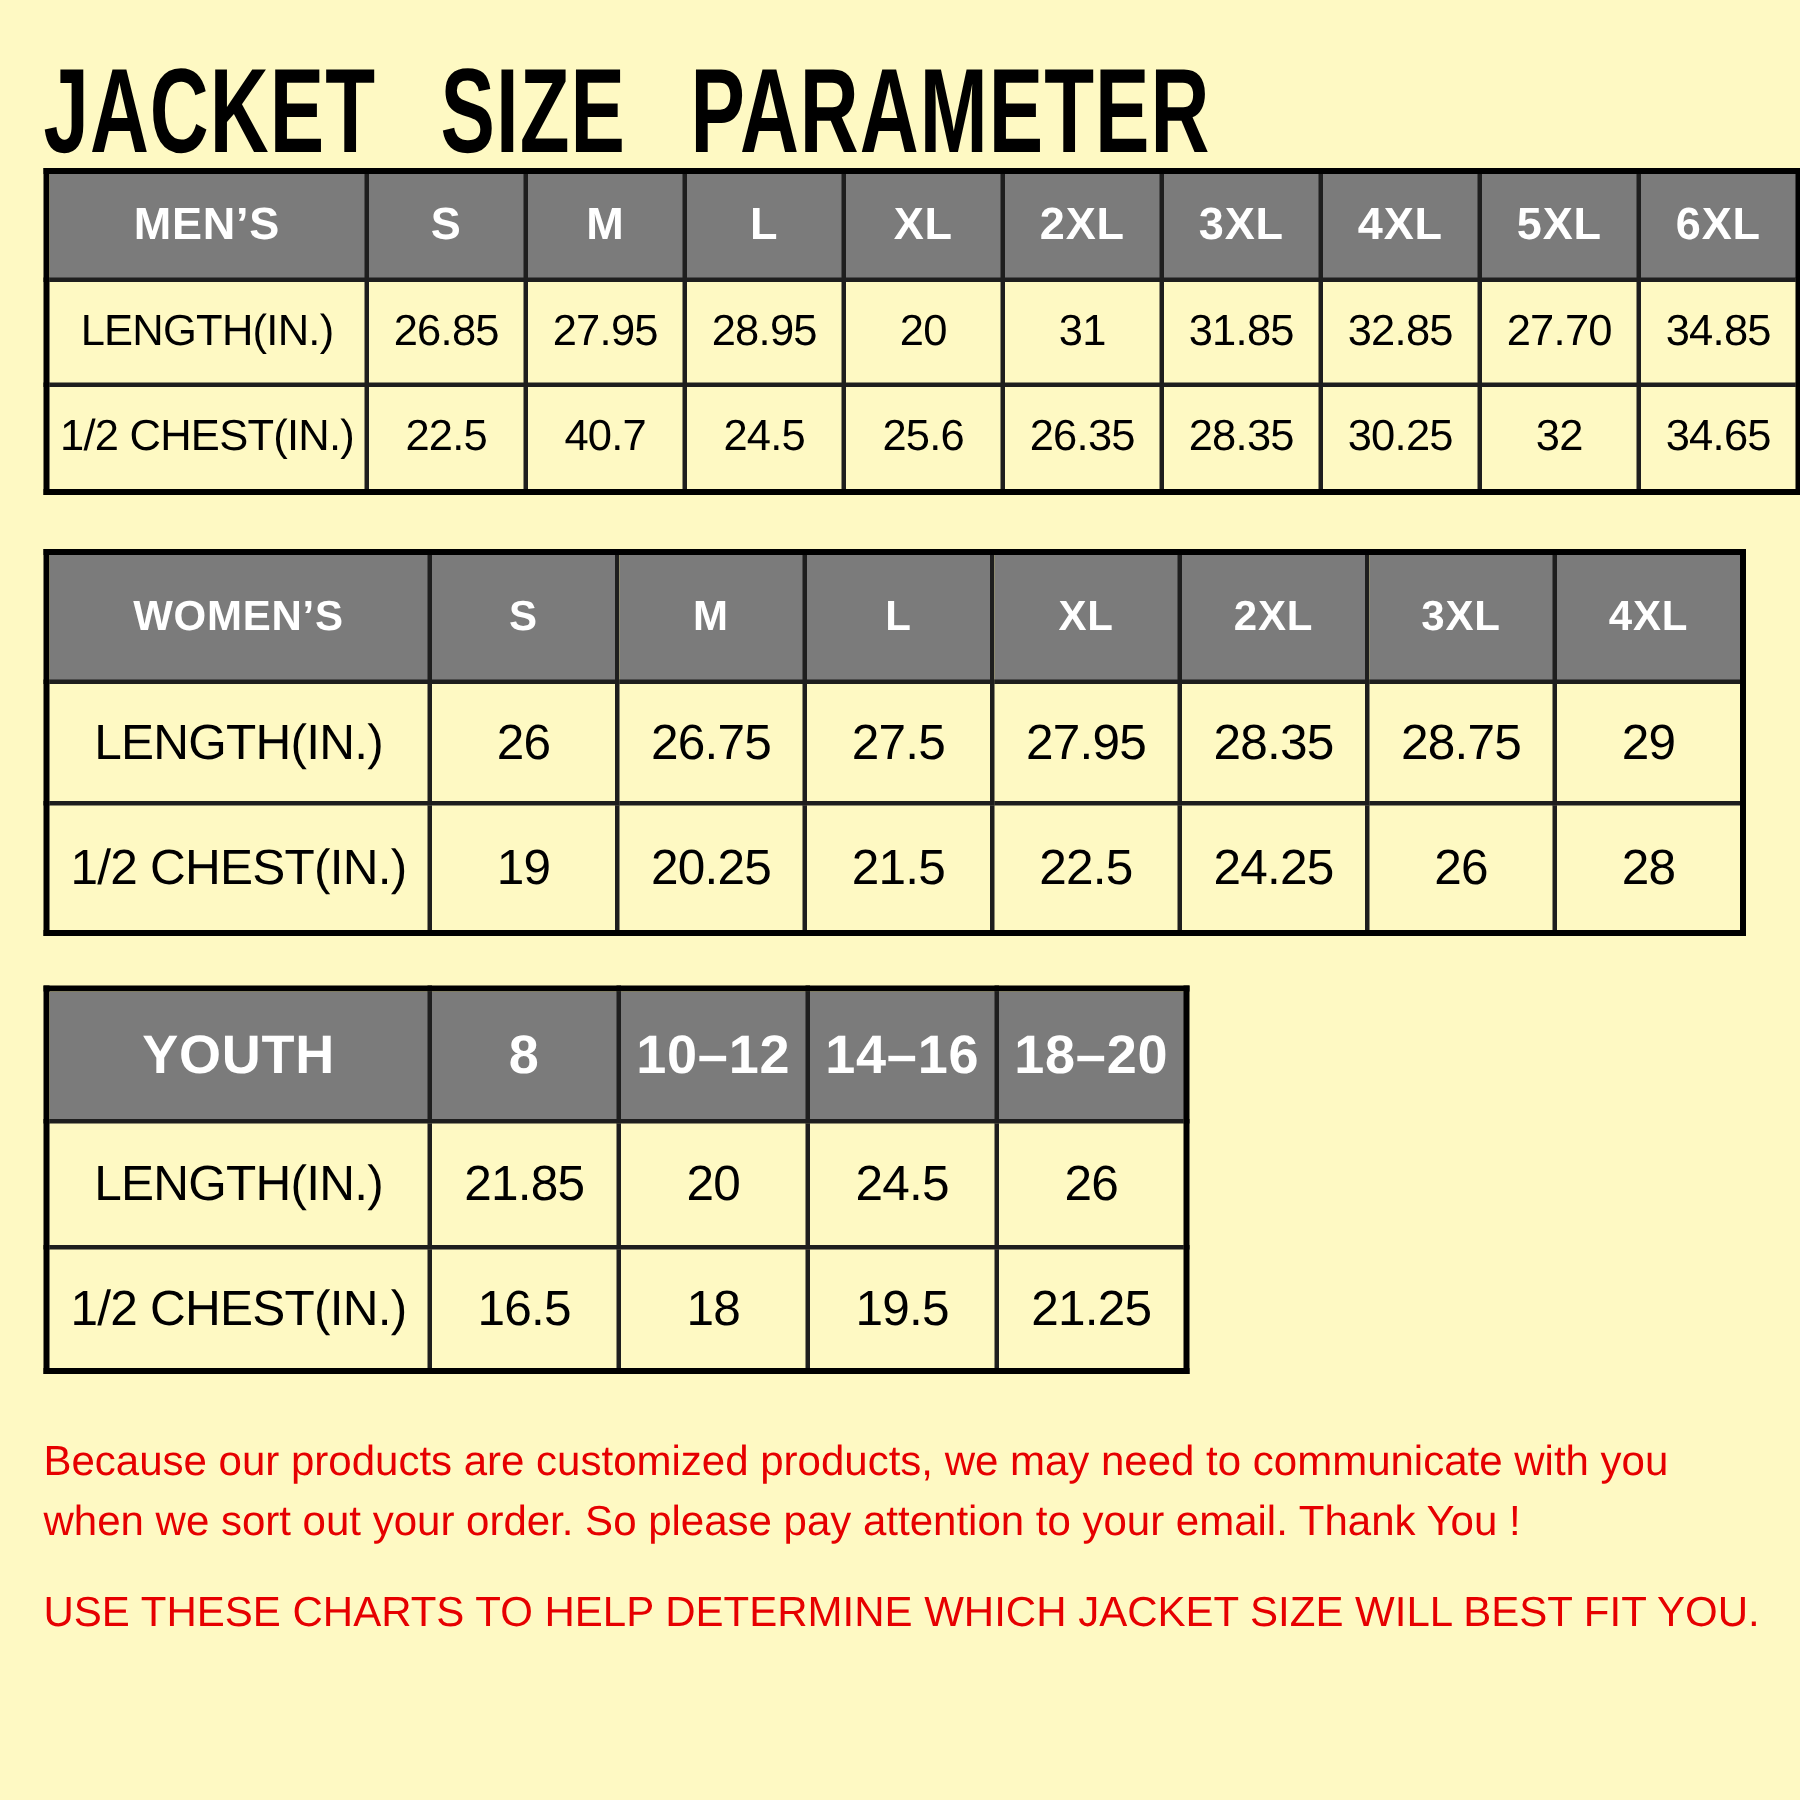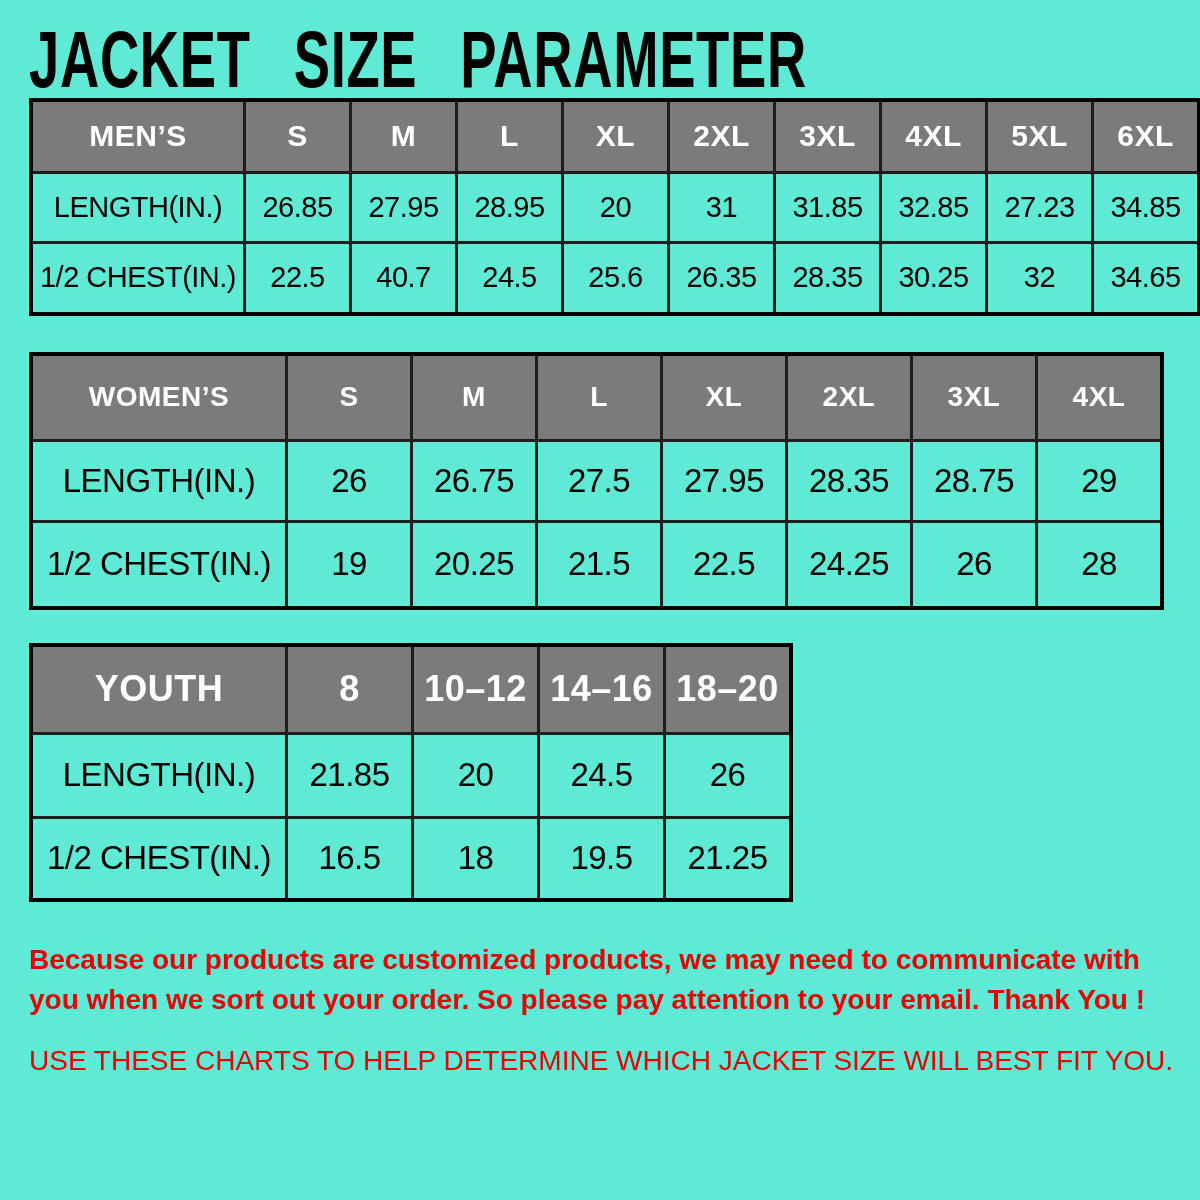--- a/index.html
+++ b/index.html
@@ -1,22 +1,22 @@
 <!DOCTYPE html>
 <html><head>
 <meta charset="utf-8">
 <style>
   html,body{margin:0;padding:0;background:#ffffff;}
   .canvas{
     position:relative;
     width:1200px;height:1200px;
-    background:#5eead4;
+    background:#fef9c3;
     overflow:hidden;
     box-sizing:border-box;
-    padding:28px 0 0 29px;
+    padding:42px 0 0 29px;
     font-family:"Liberation Sans", sans-serif;
     color:#000;
   }
   
   .title{
     margin:0;
     font-size:80px;
     line-height:64px;
     font-weight:bold;
     letter-spacing:1px;
@@ -80,21 +80,21 @@
   table.youth tr.head td{font-size:36px;}
   table.youth tr.r1{height:84px;}
   table.youth tr.r2{height:83px;}
   
   .footer1{
     margin:38px 0 0 0;
     max-width:1150px;
     font-size:28px;
     line-height:40px;
     color:#e60000;
-    font-weight:bold;
+    font-weight:normal;
   }
   .footer2{
     margin:22px 0 0 0;
     max-width:1150px;
     font-size:28px;
     line-height:38px;
     color:#e60000;
     font-weight:normal;
   }
 </style>
@@ -122,21 +122,21 @@
     </tr>
     <tr class="r1">
       <td class="lab">LENGTH(IN.)</td>
       <td>26.85</td>
       <td>27.95</td>
       <td>28.95</td>
       <td>20</td>
       <td>31</td>
       <td>31.85</td>
       <td>32.85</td>
-      <td>27.23</td>
+      <td>27.70</td>
       <td>34.85</td>
     </tr>
     <tr class="r2">
       <td class="lab">1/2 CHEST(IN.)</td>
       <td>22.5</td>
       <td>40.7</td>
       <td>24.5</td>
       <td>25.6</td>
       <td>26.35</td>
       <td>28.35</td>

